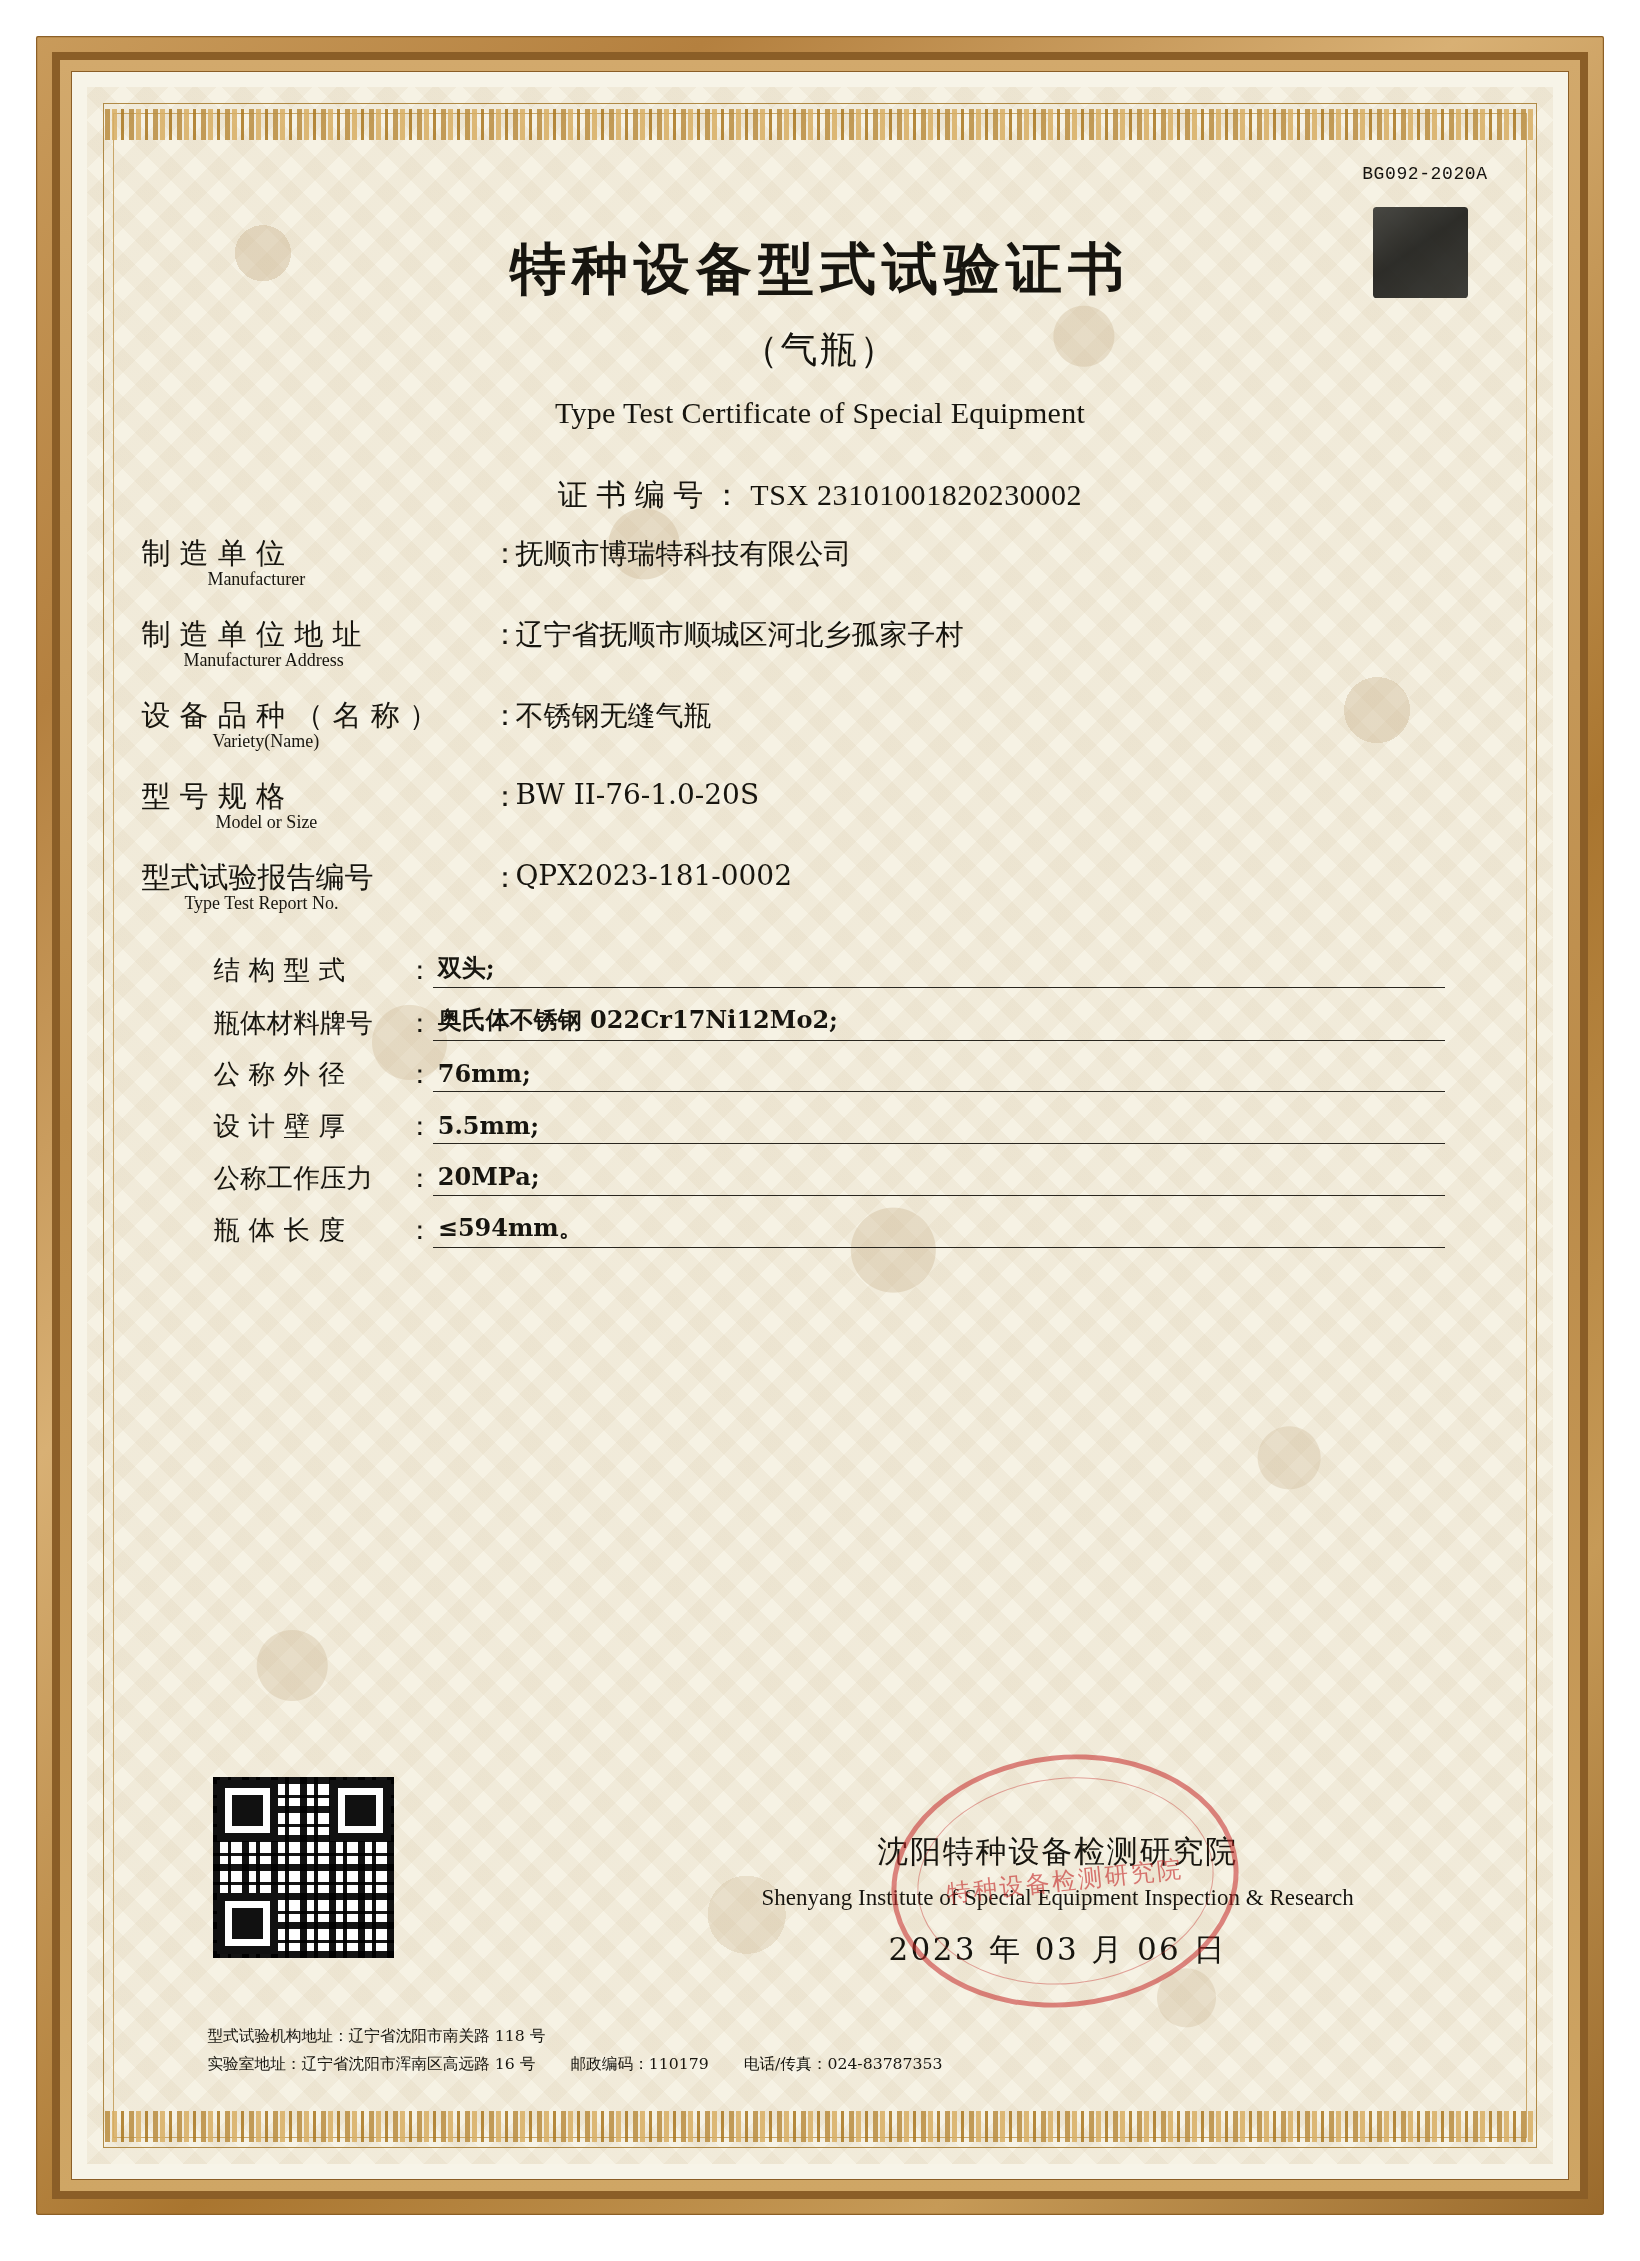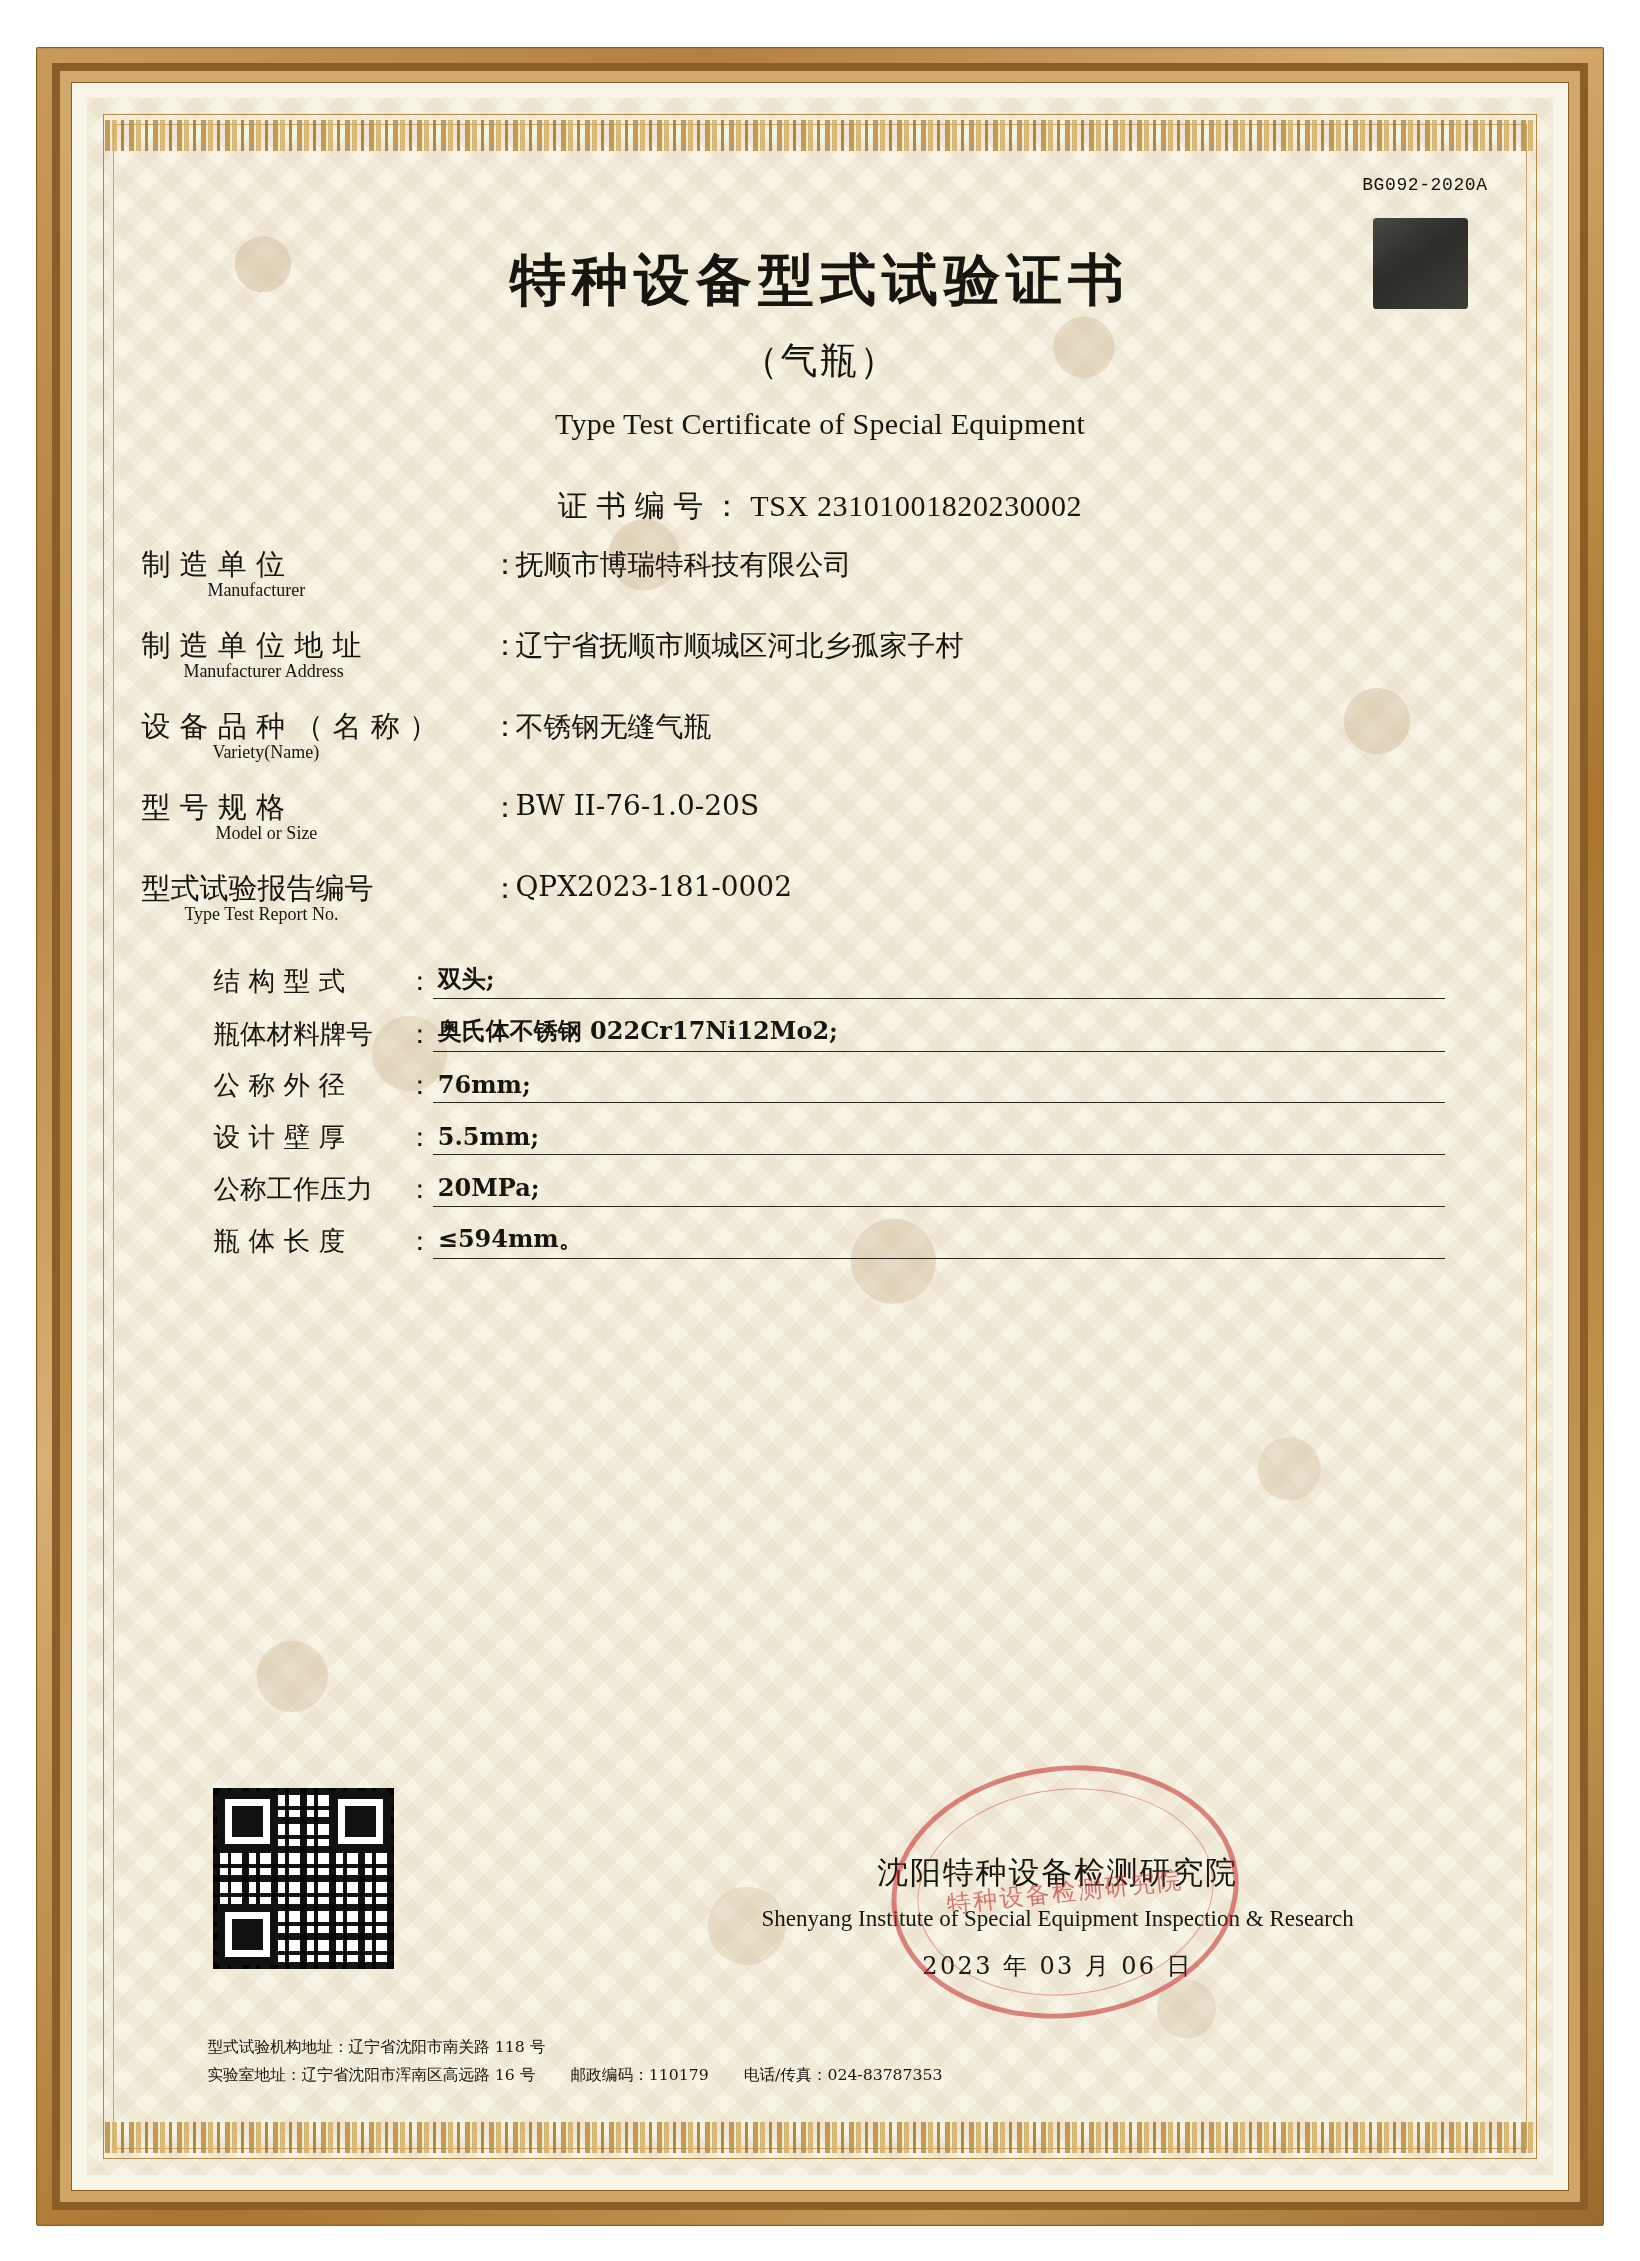--- a/index.html
+++ b/index.html
@@ -12,21 +12,21 @@
     height: 2261px;
     font-family: "Liberation Serif", serif;
     overflow: hidden;
     position: relative;
   }
 
   
   .cert-outer {
     position: absolute;
     left: 36px;
-    top: 47px;
+    top: 36px;
     width: 1568px;
     height: 2179px;
     box-sizing: border-box;
     background:
       linear-gradient(135deg,#c99b5b 0%, #b4803f 18%, #d8b074 38%, #a9752f 62%, #c69a57 82%, #9a6a2c 100%);
     padding: 15.7px;
     border-radius: 2.4px;
     box-shadow: 0 0 0 1.2px #8c5f26 inset;
   }
   .cert-mid {
@@ -275,21 +275,21 @@
     letter-spacing: 1.8px;
     font-family: "DejaVu Serif", "Liberation Serif", serif;
   }
   .issuer-en {
     margin-top: 12px;
     font-size: 23px;
     color: #17150f;
   }
   .issue-date {
     margin-top: 18px;
-    font-size: 24px;
+    font-size: 31px;
     color: #17150f;
     font-family: "DejaVu Serif", "Liberation Serif", serif;
     letter-spacing: 2.4px;
   }
 
   
   .seal {
     position: absolute;
     right: 260px;
     bottom: 91px;

